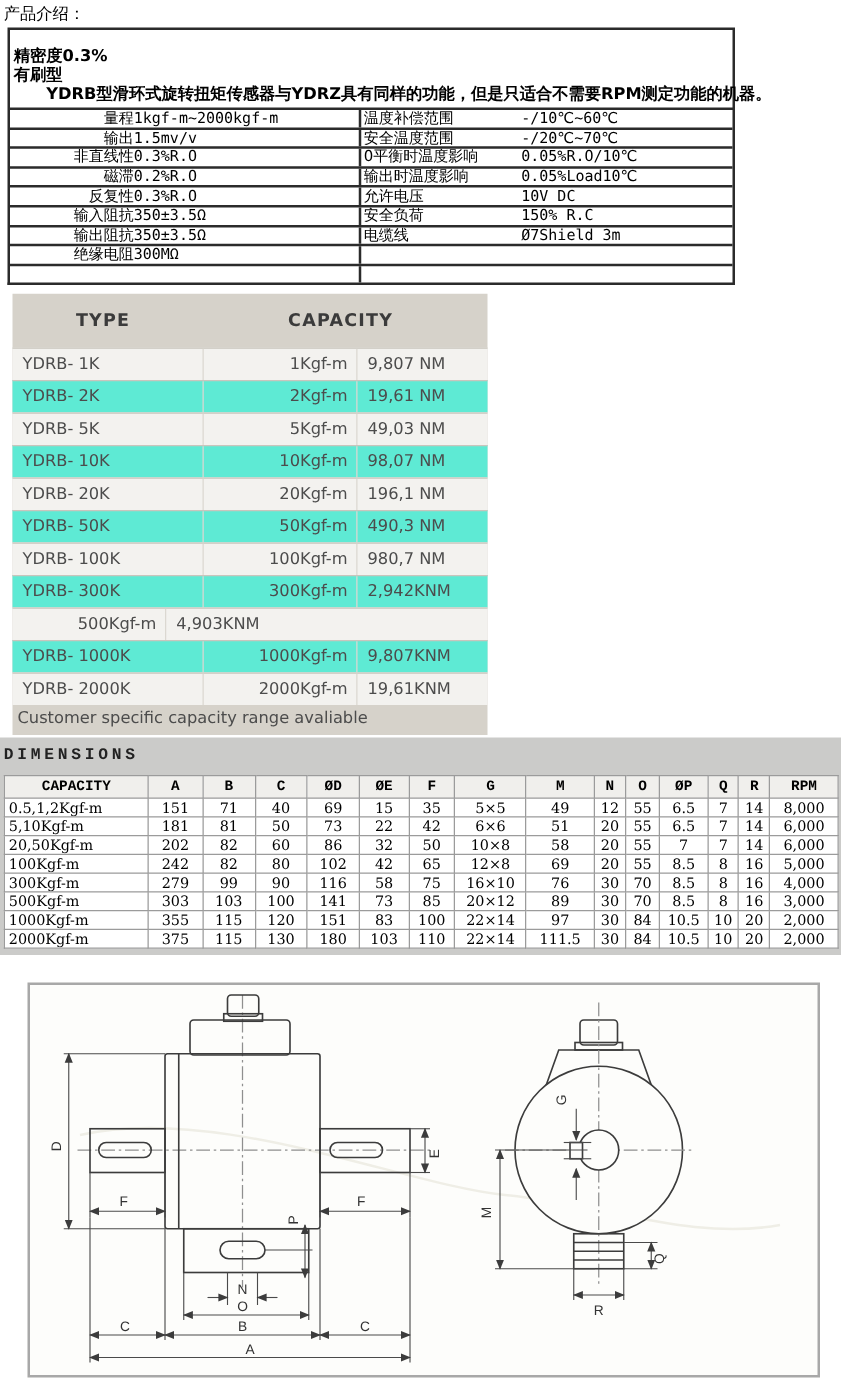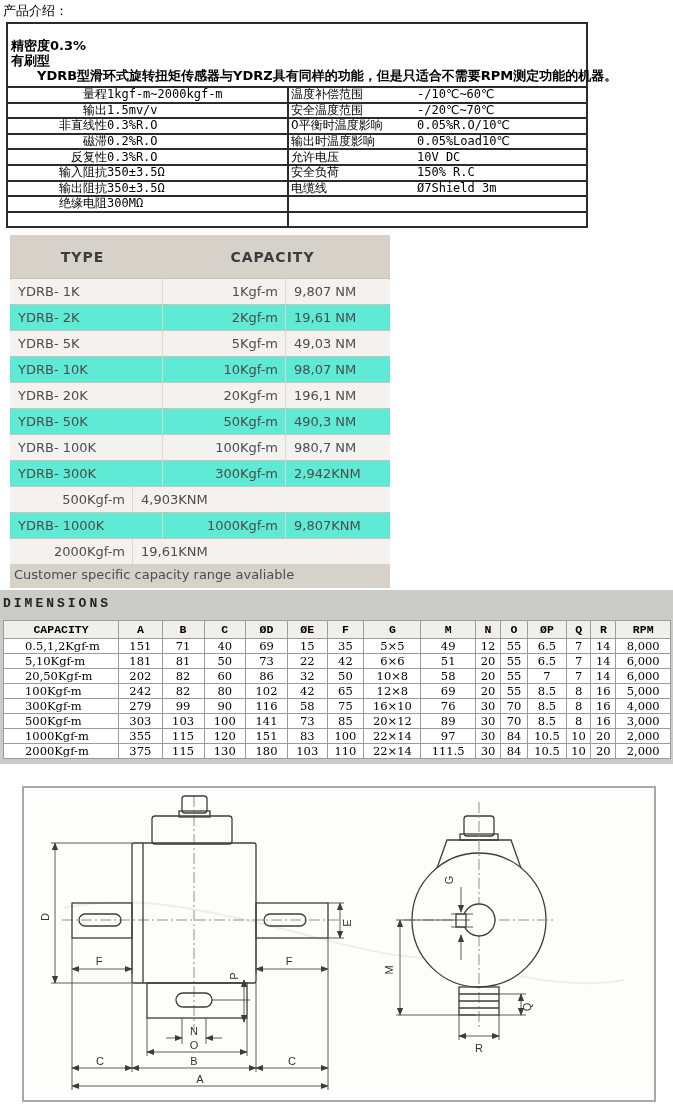--- a/index.html
+++ b/index.html
@@ -58,21 +58,21 @@
     padding:6px 3px 5px 3px;box-sizing:border-box;}
   .dim-title{text-align:left;font-family:"Liberation Mono","DejaVu Sans Mono",monospace;
     font-weight:bold;font-size:13px;letter-spacing:3px;color:#222;margin-bottom:9px;}
   .dtable{display:table;width:100%;border-collapse:collapse;table-layout:fixed;
     background:#fff;font-family:"DejaVu Serif","Liberation Serif",serif;font-size:11.5px;}
   .drow{display:table-row;}
   .dcell{display:table-cell;border:1px solid #9b9b9b;text-align:center;
     vertical-align:middle;height:14px;color:#000;white-space:nowrap;overflow:hidden;}
   .drow.dhead .dcell{background:#f0efec;font-weight:bold;height:17px;
     font-family:"Liberation Mono","DejaVu Sans Mono",monospace;font-size:11.5px;}
-  .drow:not(.dhead) .dcell:first-child{text-align:left;padding-left:21px;}
+  .drow:not(.dhead) .dcell:first-child{text-align:left;padding-left:3px;}
   .c0{width:17.5%}.c1{width:6.5%}.c2{width:6.3%}.c3{width:6.2%}.c4{width:6.3%}
   .c5{width:5.9%}.c6{width:5.5%}.c7{width:8.6%}.c8{width:8.2%}.c9{width:3.7%}
   .c10{width:4.0%}.c11{width:5.8%}.c12{width:3.6%}.c13{width:3.7%}.c14{width:8.2%}
   
   .drawing-box{position:absolute;left:22px;top:786px;width:630px;height:312px;
     border:2px solid #a8a8a8;background:#fdfdfb;}
   .drawing-box svg{display:block;}
   svg text{font-family:"Liberation Sans","DejaVu Sans",sans-serif;font-size:11px;fill:#333;}
 </style>
 </head>
@@ -248,20 +248,21 @@
         <span class="t-nm">4,903KNM</span>
       </div>
 
       <div class="type-row">
         <span class="t-type">YDRB- 1000K</span>
         <span class="t-kgf">1000Kgf-m</span>
         <span class="t-nm">9,807KNM</span>
       </div>
 
       <div class="type-row">
+        <span class="t-type">YDRB- 2000K</span>
         <span class="t-kgf">2000Kgf-m</span>
         <span class="t-nm">19,61KNM</span>
       </div>
     </div>
   <div class="type-footer">Customer specific capacity range avaliable</div>
 </div>
 
 <div class="dim-panel">
   <div class="dim-title">DIMENSIONS</div>
   <div class="dtable">

